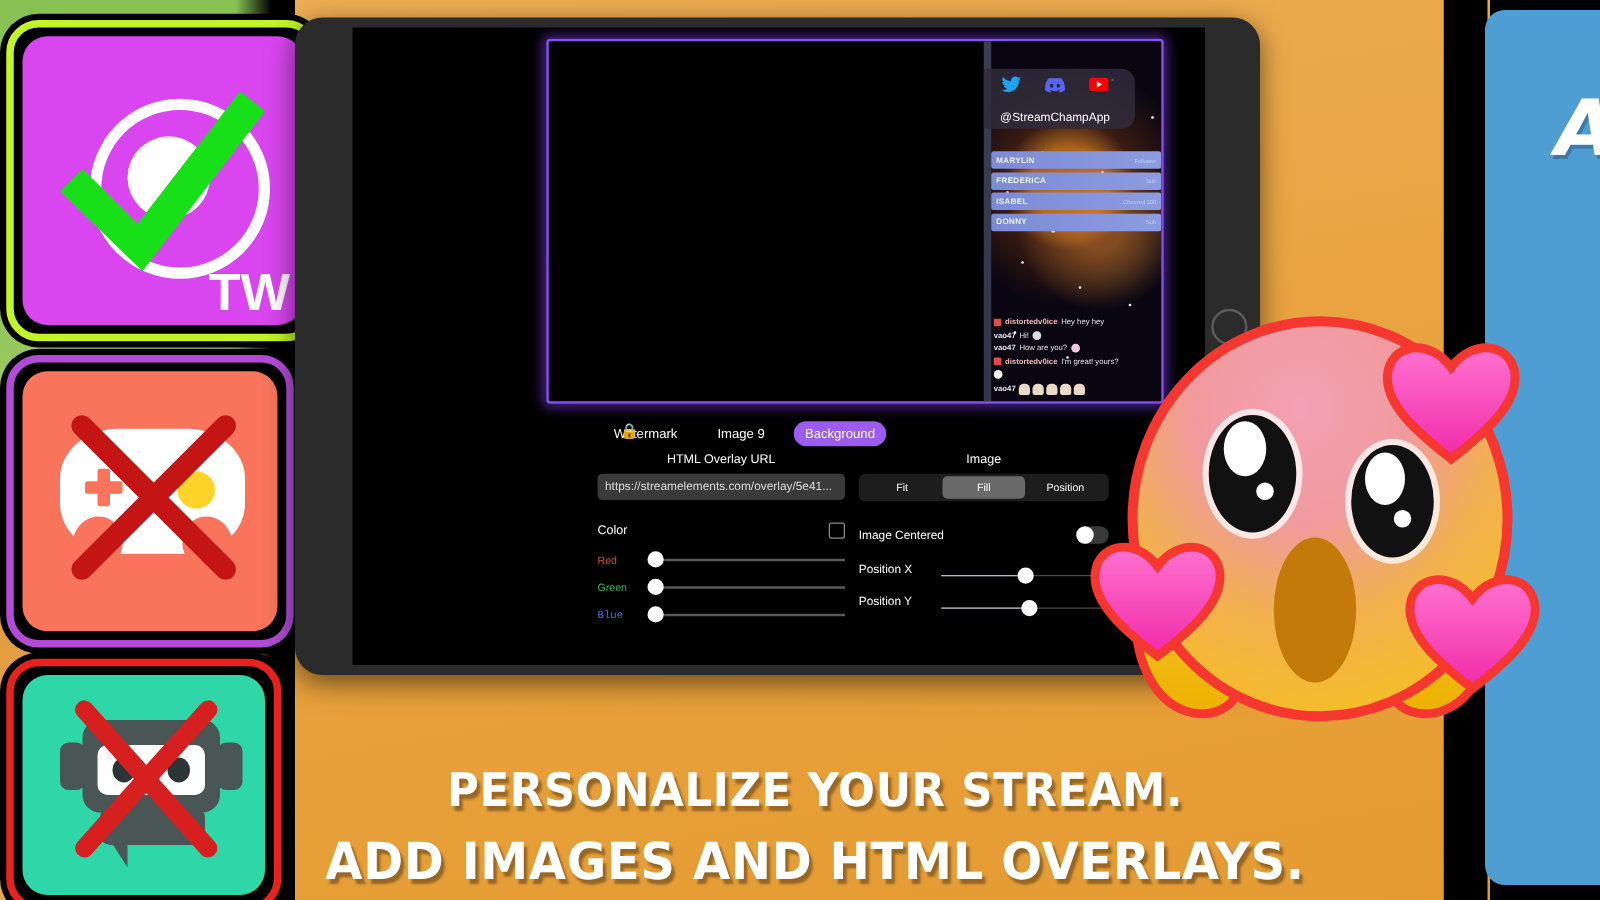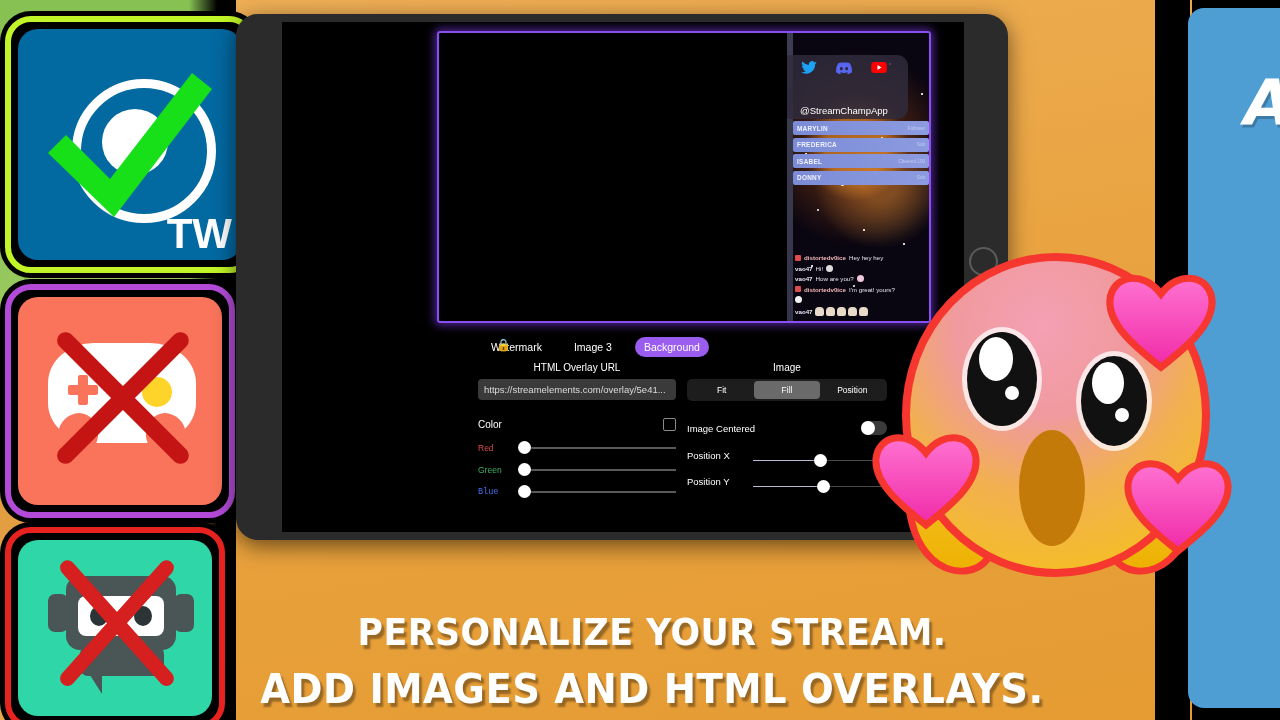--- a/index.html
+++ b/index.html
@@ -29,21 +29,21 @@
   .left-strip-green{position:absolute;left:0;top:0;width:236px;height:720px;
     background:linear-gradient(180deg,#86c152 0%,#8dc45a 32%,#9ecb5f 45%,#e09a3e 62%,#e8a84a 100%);}
   .left-strip-black{position:absolute;left:0;top:0;width:236px;height:720px;
     background:linear-gradient(90deg,rgba(0,0,0,0) 0%,rgba(0,0,0,0) 80%,rgba(0,0,0,1) 92%);}
 
   
   .app-icon{position:absolute;border-radius:26px;overflow:hidden;
     box-shadow:0 0 0 5px #000;}
   .app-icon .inner{position:absolute;inset:7px;border-radius:20px;overflow:hidden;}
   .ic1{left:5px;top:16px;width:238px;height:245px;border:6px solid #c2f527;background:#000;}
-  .ic1 .inner{background:#0369a1;}
+  .ic1 .inner{background:#d946ef;}
   .ic2{left:5px;top:284px;width:218px;height:222px;border:6px solid #b34bd8;background:#000;}
   .ic2 .inner{background:#f9745a;}
   .ic3{left:5px;top:527px;width:208px;height:190px;border:6px solid #e8231f;background:#000;}
   .ic3 .inner{background:#2fd6a8;}
 
   .tw-ring{position:absolute;left:54px;top:50px;width:126px;height:126px;border-radius:50%;
     border:9px solid #fff;}
   .tw-dot{position:absolute;left:84px;top:80px;width:66px;height:66px;border-radius:50%;background:#fff;}
   .tw-label{position:absolute;right:10px;bottom:2px;color:#fff;font-size:42px;font-weight:bold;
     letter-spacing:0px;}
@@ -86,21 +86,21 @@
     display:flex;align-items:center;justify-content:center;}
   .preview-video span{color:#fff;font-size:21px;}
   .preview-phone{position:absolute;right:0;top:0;width:142px;height:100%;
     background:linear-gradient(180deg,#3d3d52 0%,#34344a 100%);overflow:hidden;}
   .phone-space{position:absolute;left:6px;top:0;width:136px;height:100%;
     background:
       radial-gradient(circle at 46% 40%, rgba(226,131,37,.75) 0 16%, rgba(150,70,20,.35) 28%, rgba(0,0,0,0) 52%),
       radial-gradient(circle at 64% 52%, rgba(230,150,60,.5) 0 10%, rgba(0,0,0,0) 38%),
       #090511;}
   .star{position:absolute;background:#fff;border-radius:50%;}
-  .social{position:absolute;left:-7px;top:22px;width:128px;height:64px;
+  .social{position:absolute;left:-7px;top:22px;width:128px;height:48px;
     background:rgba(48,44,60,.85);border-radius:11px;}
   .social-icons{position:absolute;left:0;right:0;top:6px;display:flex;justify-content:space-around;
     align-items:center;padding:0 12px;}
   .soc{width:18px;height:13px;display:flex;align-items:center;justify-content:center;}
   .social-handle{position:absolute;left:0;right:0;bottom:3px;text-align:center;color:#fff;font-size:9.5px;}
   .namelist{position:absolute;left:6px;top:88px;width:136px;}
   .namerow{height:14px;margin-bottom:2.5px;background:linear-gradient(90deg,#7b8bd6 0%,#8d9ce0 100%);
     border-radius:2px;display:flex;align-items:center;justify-content:space-between;padding:0 4px;}
   .namerow b{color:#f0f2ff;font-size:6.4px;font-weight:bold;letter-spacing:.3px;}
   .namerow i{color:#c3cdf2;font-size:4.6px;font-style:normal;}
@@ -322,21 +322,21 @@
           </div>
         </div>
       </div>
 
       <div class="tabs">
         <div class="tab">
           <span>Watermark</span>
           <span class="lock">🔒</span>
         </div>
         <div class="tab">
-          <span>Image 3</span>
+          <span>Image 9</span>
         </div>
         <div class="tab sel">
           <span>Background</span>
         </div>
       </div>
 
       <div class="panel-left">
         <div class="sec-title">HTML Overlay URL</div>
         <div class="url-field">https://streamelements.com/overlay/5e41...</div>
 

